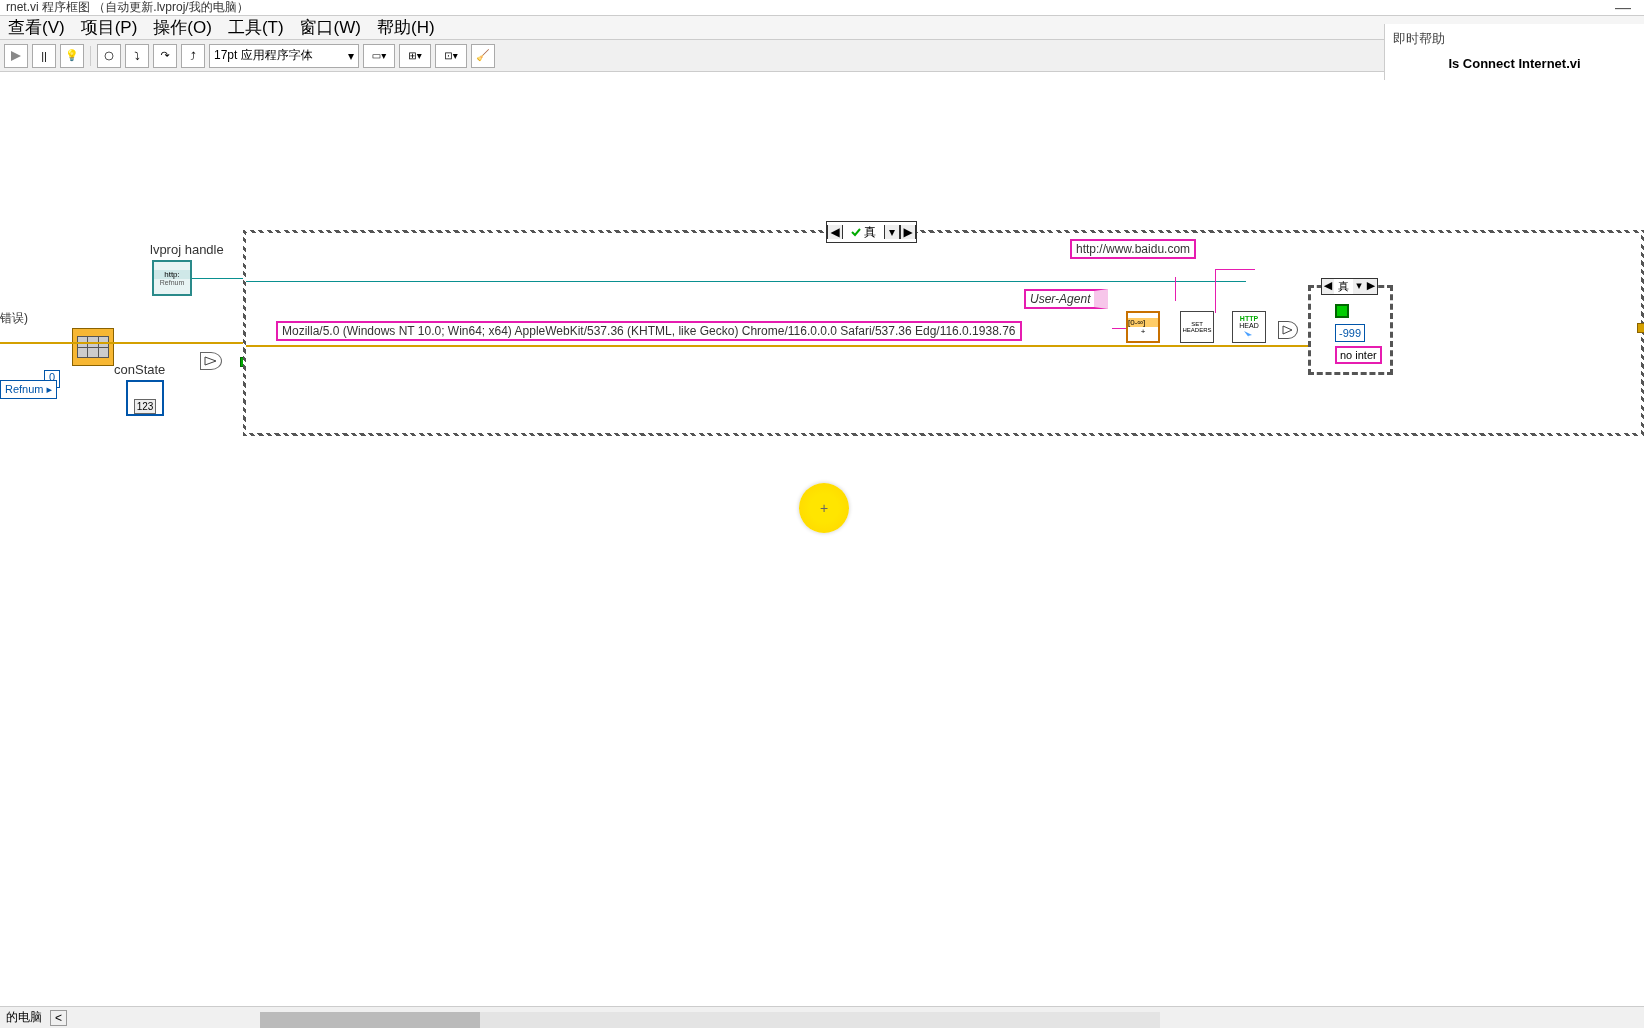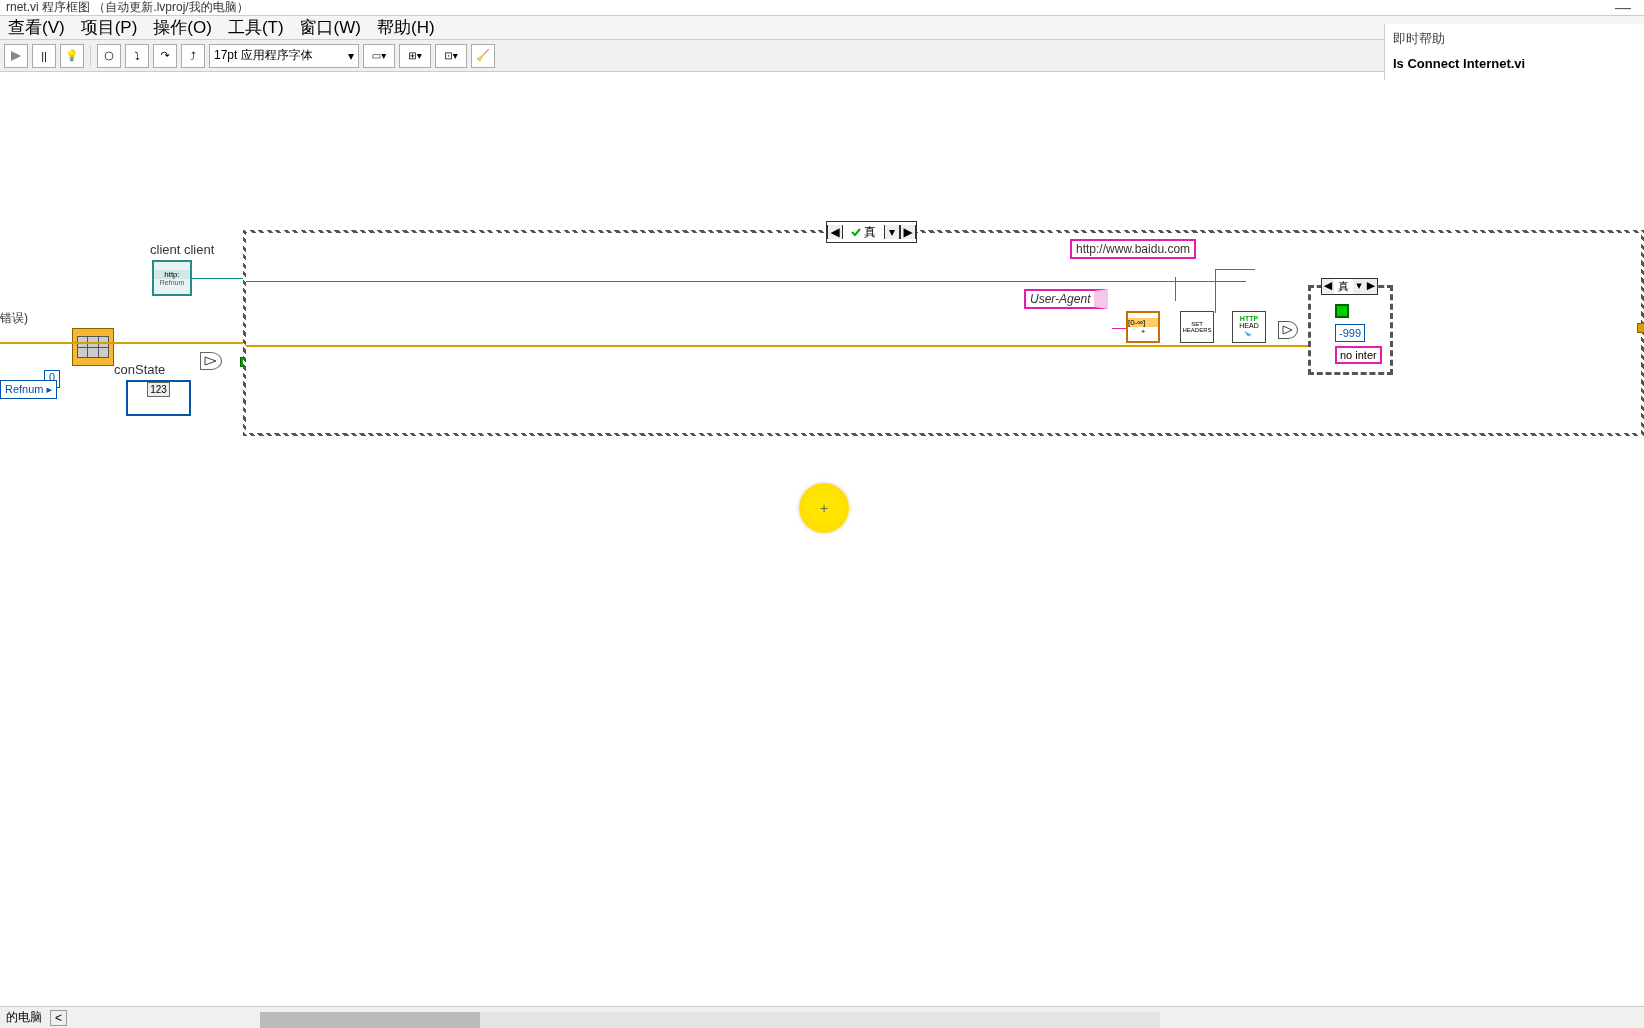--- a/index.html
+++ b/index.html
@@ -17,21 +17,21 @@
   
   .toolbar { height: 32px; border-bottom: 1px solid #ccc; display: flex; align-items: center; padding: 0 4px; gap: 4px; background: #f0f0f0; }
   .tb-btn { width: 24px; height: 24px; border: 1px solid #aaa; background: #fff; display: flex; align-items: center; justify-content: center; font-size: 11px; cursor: pointer; }
   .tb-sep { width: 1px; height: 20px; background: #ccc; margin: 0 2px; }
   .font-select { height: 24px; width: 150px; border: 1px solid #aaa; background: #fff; font-size: 12px; padding: 0 4px; display: flex; align-items: center; justify-content: space-between; cursor: pointer; }
   .tb-dd { width: 32px; height: 24px; border: 1px solid #aaa; background: #fff; display: flex; align-items: center; justify-content: center; font-size: 10px; cursor: pointer; }
 
   
   .help-panel { position: absolute; top: 24px; right: 0; width: 260px; background: #fff; border-left: 1px solid #ccc; border-bottom: 1px solid #ccc; padding: 6px 8px; font-size: 13px; }
   .help-panel .hp-title { color: #444; font-size: 13px; margin-bottom: 6px; }
-  .help-panel .hp-vi { font-weight: bold; margin: 8px 0 12px; }
+  .help-panel .hp-vi { text-align: center; font-weight: bold; margin: 8px 0 12px; }
   .hp-diagram { display: flex; justify-content: center; align-items: center; gap: 8px; font-size: 12px; margin-bottom: 12px; }
   .hp-icon { width: 36px; height: 36px; border: 2px solid #333; background: #fff; font-size: 7px; text-align: center; display: flex; flex-direction: column; justify-content: center; }
   .hp-labels-left { text-align: right; }
   .hp-labels-right { text-align: left; }
   .hp-line { height: 14px; }
   .hp-wire-o { color: #d4a000; }
   .hp-footer { border-top: 1px solid #ccc; padding-top: 4px; display: flex; align-items: center; gap: 2px; }
   .hp-fbtn { width: 14px; height: 14px; border: 1px solid #888; font-size: 9px; display: flex; align-items: center; justify-content: center; cursor: pointer; }
 
   
@@ -47,21 +47,21 @@
   .http-client .hc-bot { font-size: 7px; color: #555; }
 
   .bundle-node { left: 72px; top: 248px; width: 42px; height: 38px; background: #f7b733; border: 1px solid #8a6200; }
   .bundle-inner { background: #555; width: 80%; height: 60%; margin: auto; display: grid; grid-template-columns: repeat(3,1fr); grid-template-rows: repeat(2,1fr); gap: 1px; padding: 1px; }
   .bundle-cell { background: #ccc; }
 
   .zero-const { position: absolute; left: 44px; top: 290px; width: 16px; height: 18px; border: 1px solid #0055aa; background: #fff; color: #0055aa; font-size: 11px; text-align: center; }
 
   .state-cluster { position: absolute; left: 0px; top: 300px; padding: 2px 4px; border: 1px solid #0055aa; color: #0055aa; font-size: 11px; background: #fff; }
 
-  .constate-cluster { position: absolute; left: 126px; top: 300px; width: 65px; height: 36px; border: 2px solid #0055aa; background: #fff; display: flex; align-items: flex-start; justify-content: center; }
+  .constate-cluster { position: absolute; left: 126px; top: 300px; width: 38px; height: 36px; border: 2px solid #0055aa; background: #fff; display: flex; align-items: flex-end; justify-content: center; }
   .constate-inner { border: 1px solid #666; padding: 1px 2px; font-size: 10px; background: #eee; }
 
   .compare-node { position: absolute; left: 200px; top: 272px; width: 22px; height: 18px; border: 1px solid #666; background: #fff; display: flex; align-items: center; justify-content: center; font-size: 10px; border-radius: 0 50% 50% 0 / 0 50% 50% 0; }
 
   .q-tunnel { position: absolute; width: 10px; height: 10px; background: #0a0; border: 1px solid #060; }
 
   
   .case-struct { position: absolute; left: 243px; top: 150px; right: 0; height: 206px; border: 3px dashed #555; border-image: repeating-linear-gradient(45deg,#555,#555 3px,#fff 3px,#fff 6px) 3; background: #fff; }
   .case-sel { position: absolute; left: 580px; top: -12px; height: 22px; display: flex; align-items: center; border: 1px solid #333; background: #fff; font-size: 12px; }
   .case-sel .arrow { width: 16px; text-align: center; cursor: pointer; background: #eee; border-left: 1px solid #333; border-right: 1px solid #333; }
@@ -174,21 +174,21 @@
   </div>
   <div class="hp-footer">
     <div class="hp-fbtn">🔒</div>
     <div class="hp-fbtn">?</div>
     <div class="hp-fbtn">&lt;</div>
   </div>
 </div>
 
 <div class="canvas">
 
-  <div class="bd-label" style="left:150px;top:162px;">client client</div>
+  <div class="bd-label" style="left:150px;top:162px;">lvproj handle</div>
   <div class="err-label">错误)</div>
   <div class="bd-label" style="left:114px;top:282px;">conState</div>
 
   <div class="node http-client">
     <div class="hc-top">http:</div>
     <div class="hc-bot">Refnum</div>
   </div>
 
   <div class="node bundle-node">
     <div class="bundle-inner">
@@ -233,20 +233,21 @@
     </div>
 
     <div class="wire wire-teal" style="left:0;top:48px;width:1000px;"></div>
 
     <div class="wire" style="left:0;top:112px;width:1070px;"></div>
 
     <div class="string-const" style="left:824px; top:6px;">http://www.baidu.com</div>
 
     <div class="string-const string-ring" style="left:778px; top:56px;">User-Agent</div>
 
+    <div class="string-const" style="left:30px; top:88px;">Mozilla/5.0 (Windows NT 10.0; Win64; x64) AppleWebKit/537.36 (KHTML, like Gecko) Chrome/116.0.0.0 Safari/537.36 Edg/116.0.1938.76</div>
 
     <div class="wire wire-pink wire-v" style="left:969px;top:36px;height:44px;"></div>
     <div class="wire wire-pink" style="left:969px;top:36px;width:40px;"></div>
     <div class="wire wire-pink wire-v" style="left:929px;top:44px;height:24px;"></div>
     <div class="wire wire-pink" style="left:866px;top:95px;width:16px;"></div>
 
     <div class="build-arr" style="left:880px; top:78px;">
       <div class="bt">[0-∞]</div>
       <div>+</div>
     </div>

